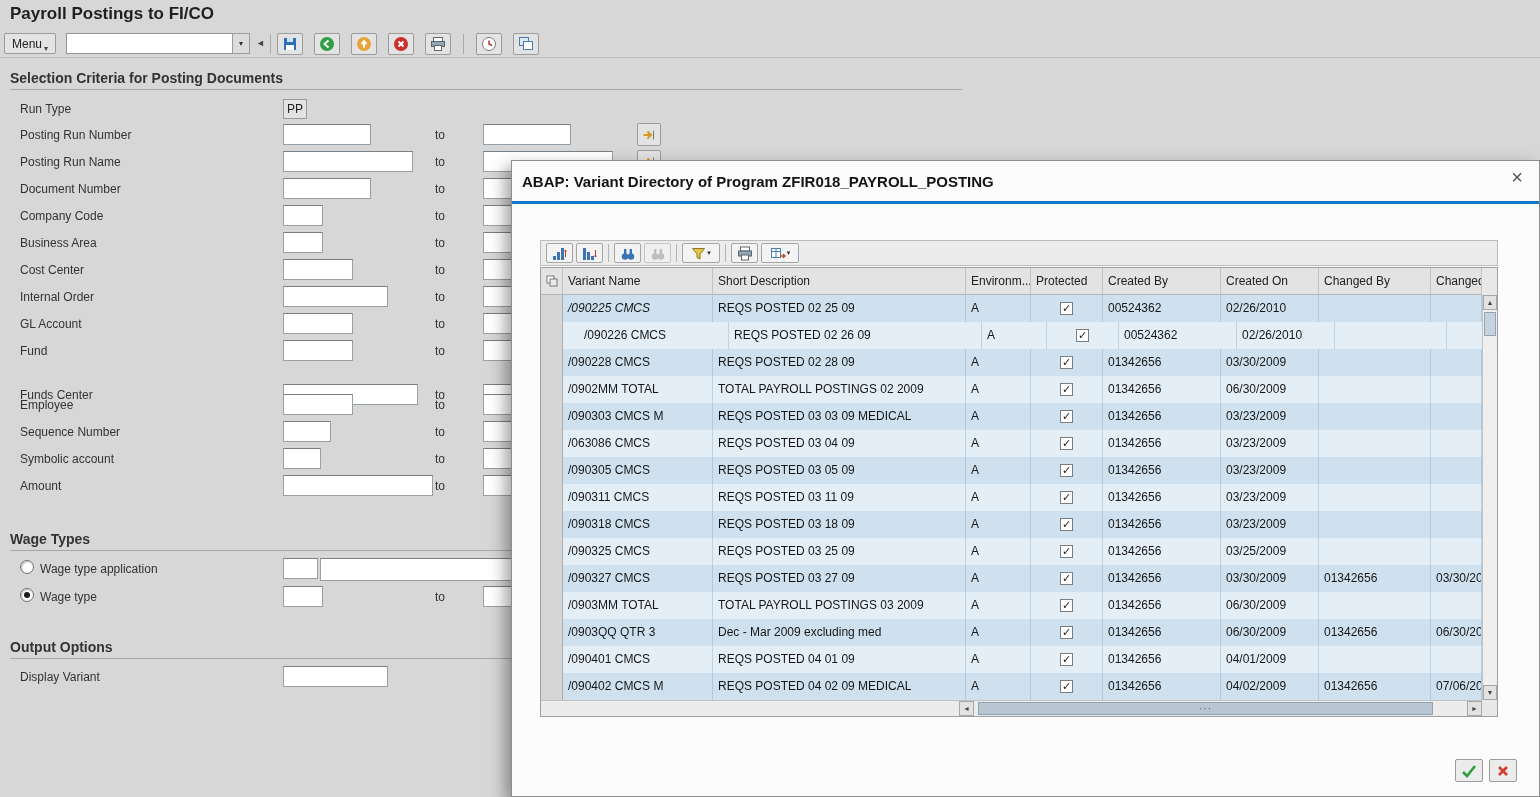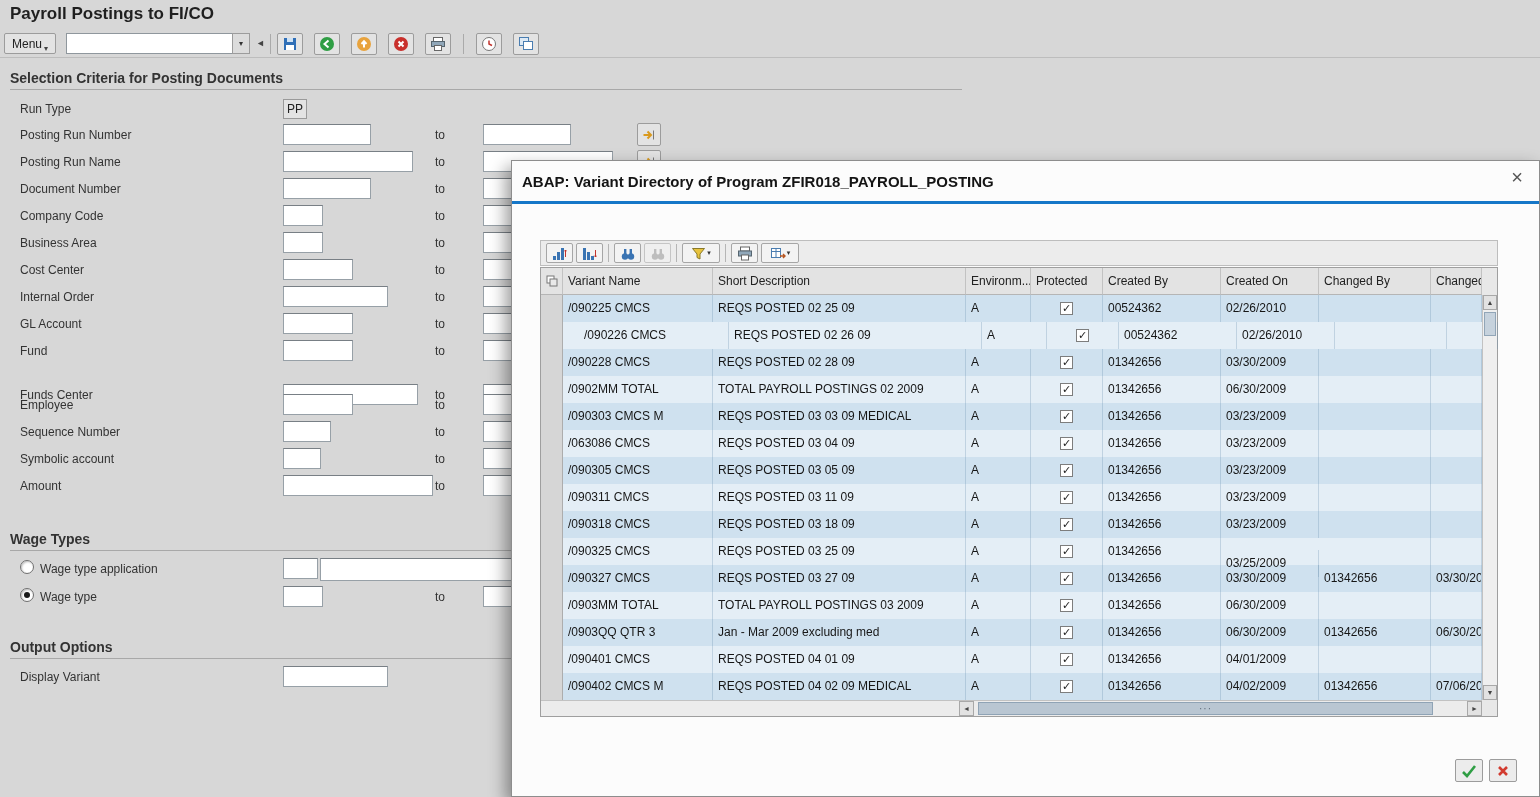--- a/index.html
+++ b/index.html
@@ -360,21 +360,21 @@
           <div class="hcell" style="width: 65px;">Environm...</div>
           <div class="hcell" style="width: 72px;">Protected</div>
           <div class="hcell" style="width: 118px;">Created By</div>
           <div class="hcell" style="width: 98px;">Created On</div>
           <div class="hcell" style="width: 112px;">Changed By</div>
           <div class="hcell" style="width: 51px;">Changed (</div>
         </div>
       <div id="tbody">
           <div class="trow r0">
             <div class="cell sel"></div>
-            <div class="cell" style="width: 150px;">/090225 CMCS</div>
+            <div class="cell" style="width: 150px; font-style: italic;">/090225 CMCS</div>
             <div class="cell" style="width: 253px;">REQS POSTED 02 25 09</div>
             <div class="cell" style="width: 65px;">A</div>
             <div class="cell center" style="width: 72px;">
               <span class="chk checked"></span>
             </div>
             <div class="cell" style="width: 118px;">00524362</div>
             <div class="cell" style="width: 98px;">02/26/2010</div>
             <div class="cell" style="width: 112px;"></div>
             <div class="cell" style="width: 51px;"></div>
           </div>
@@ -484,21 +484,21 @@
           </div>
           <div class="trow r1">
             <div class="cell sel"></div>
             <div class="cell" style="width: 150px;">/090325 CMCS</div>
             <div class="cell" style="width: 253px;">REQS POSTED 03 25 09</div>
             <div class="cell" style="width: 65px;">A</div>
             <div class="cell center" style="width: 72px;">
               <span class="chk checked"></span>
             </div>
             <div class="cell" style="width: 118px;">01342656</div>
-            <div class="cell" style="width: 98px; margin-top: 12px;">03/25/2009</div>
+            <div class="cell" style="width: 98px;">03/25/2009</div>
             <div class="cell" style="width: 112px;"></div>
             <div class="cell" style="width: 51px;"></div>
           </div>
           <div class="trow r0">
             <div class="cell sel"></div>
             <div class="cell" style="width: 150px;">/090327 CMCS</div>
             <div class="cell" style="width: 253px;">REQS POSTED 03 27 09</div>
             <div class="cell" style="width: 65px;">A</div>
             <div class="cell center" style="width: 72px;">
               <span class="chk checked"></span>
@@ -517,21 +517,21 @@
               <span class="chk checked"></span>
             </div>
             <div class="cell" style="width: 118px;">01342656</div>
             <div class="cell" style="width: 98px;">06/30/2009</div>
             <div class="cell" style="width: 112px;"></div>
             <div class="cell" style="width: 51px;"></div>
           </div>
           <div class="trow r0">
             <div class="cell sel"></div>
             <div class="cell" style="width: 150px;">/0903QQ QTR 3</div>
-            <div class="cell" style="width: 253px;">Jan - Mar 2009 excluding med</div>
+            <div class="cell" style="width: 253px;">Dec - Mar 2009 excluding med</div>
             <div class="cell" style="width: 65px;">A</div>
             <div class="cell center" style="width: 72px;">
               <span class="chk checked"></span>
             </div>
             <div class="cell" style="width: 118px;">01342656</div>
             <div class="cell" style="width: 98px;">06/30/2009</div>
             <div class="cell" style="width: 112px;">01342656</div>
             <div class="cell" style="width: 51px;">06/30/200</div>
           </div>
           <div class="trow r1">

